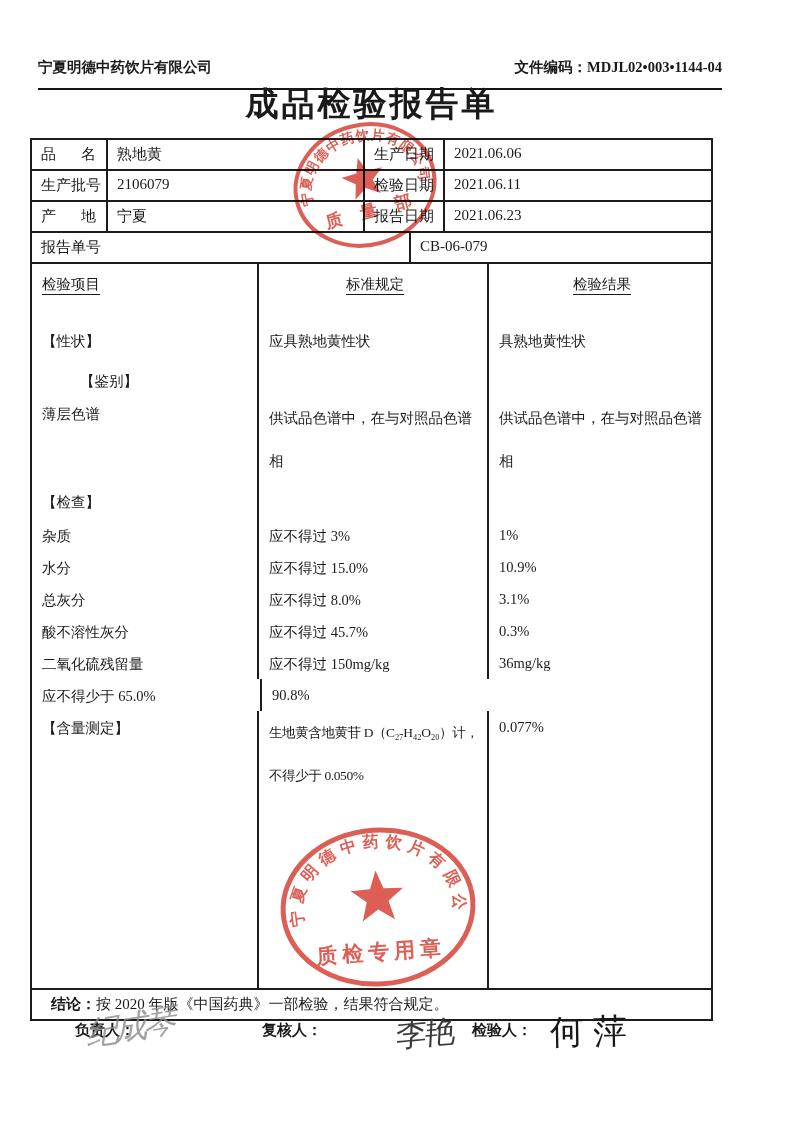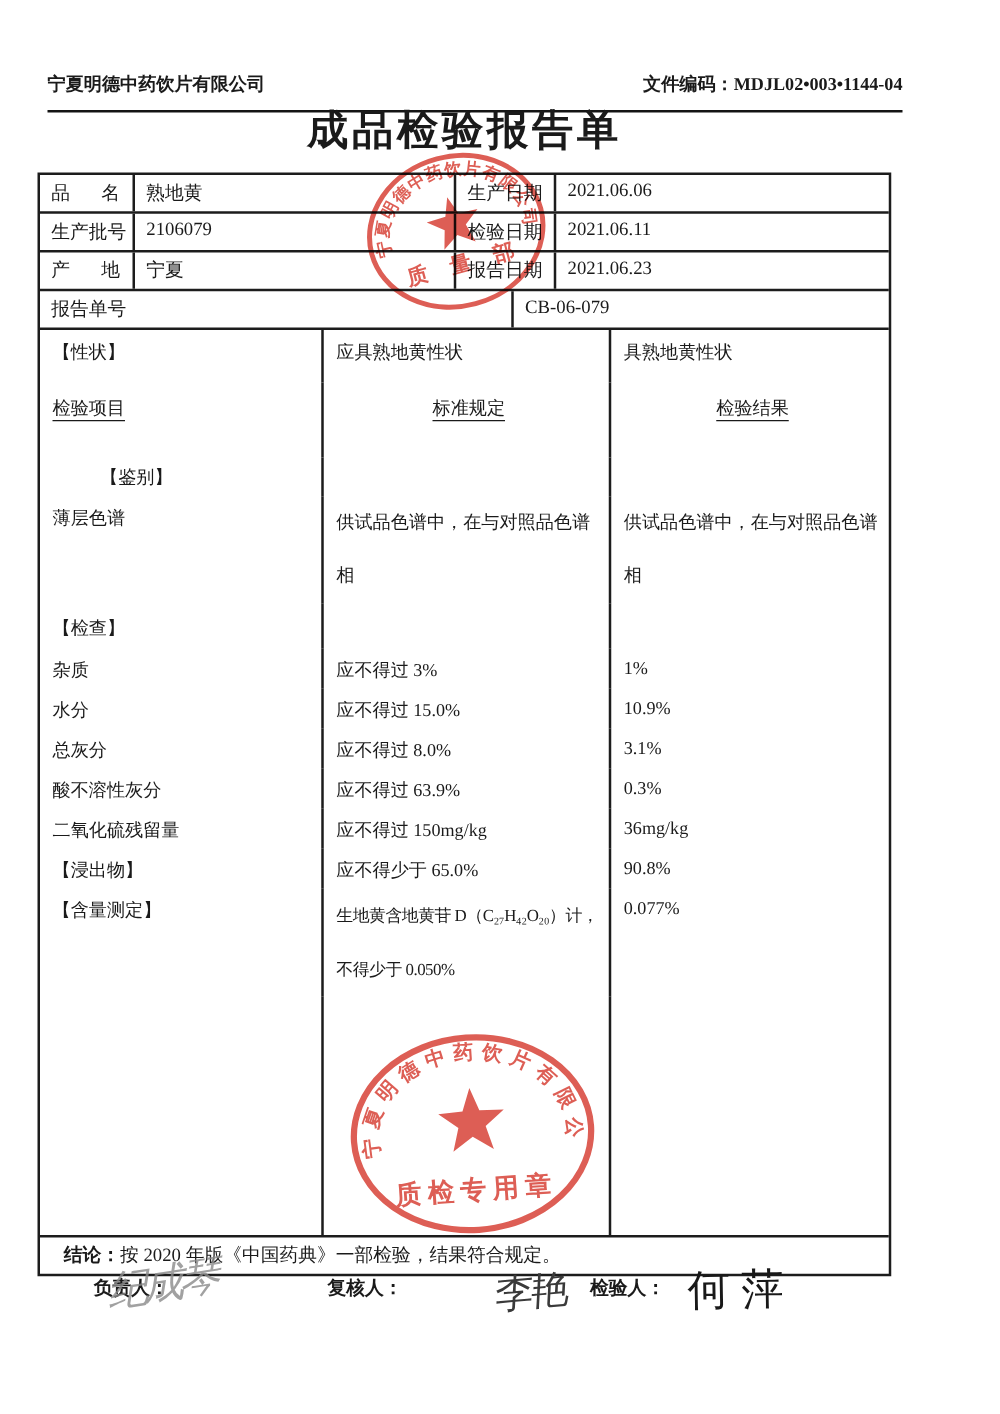--- a/index.html
+++ b/index.html
@@ -98,30 +98,30 @@
     <div class="ic1 just">产 地</div>
     <div class="ic2">宁夏</div>
     <div class="ic3">报告日期</div>
     <div class="ic4">2021.06.23</div>
   </div>
   <div class="irow">
     <div class="icA">报告单号</div>
     <div class="icB">CB-06-079</div>
   </div>
 
+  <div class="sec-row sec-head">
+    <div class="c1"><span>检验项目</span></div>
+    <div class="c2"><span>标准规定</span></div>
+    <div class="c3"><span>检验结果</span></div>
+  </div>
+
   <div class="sec-row h42">
     <div class="c1">【性状】</div>
     <div class="c2">应具熟地黄性状</div>
     <div class="c3">具熟地黄性状</div>
-  </div>
-
-  <div class="sec-row sec-head">
-    <div class="c1"><span>检验项目</span></div>
-    <div class="c2"><span>标准规定</span></div>
-    <div class="c3"><span>检验结果</span></div>
   </div>
   <div class="sec-row h31">
     <div class="c1">【鉴别】</div>
     <div class="c2"></div>
     <div class="c3"></div>
   </div>
   <div class="sec-row para">
     <div class="c1">薄层色谱</div>
     <div class="c2">供试品色谱中，在与对照品色谱相
 应的位置上，应显相同颜色的斑点。</div>
@@ -143,30 +143,29 @@
     <div class="c2">应不得过 15.0%</div>
     <div class="c3">10.9%</div>
   </div>
   <div class="sec-row h32">
     <div class="c1">总灰分</div>
     <div class="c2">应不得过 8.0%</div>
     <div class="c3">3.1%</div>
   </div>
   <div class="sec-row h32">
     <div class="c1">酸不溶性灰分</div>
-    <div class="c2">应不得过 63.9%</div>
+    <div class="c2">应不得过 45.7%</div>
     <div class="c3">0.3%</div>
   </div>
   <div class="sec-row h32">
     <div class="c1">二氧化硫残留量</div>
     <div class="c2">应不得过 150mg/kg</div>
     <div class="c3">36mg/kg</div>
   </div>
   <div class="sec-row h32">
-    <div class="c1">【浸出物】</div>
     <div class="c2">应不得少于 65.0%</div>
     <div class="c3">90.8%</div>
   </div>
   <div class="sec-row hl">
     <div class="c1">【含量测定】</div>
     <div class="c2">生地黄含地黄苷 D（C₂₇H₄₂O₂₀）计，
 不得少于 0.050%</div>
     <div class="c3">0.077%</div>
   </div>
   <div class="sec-row spacer">

